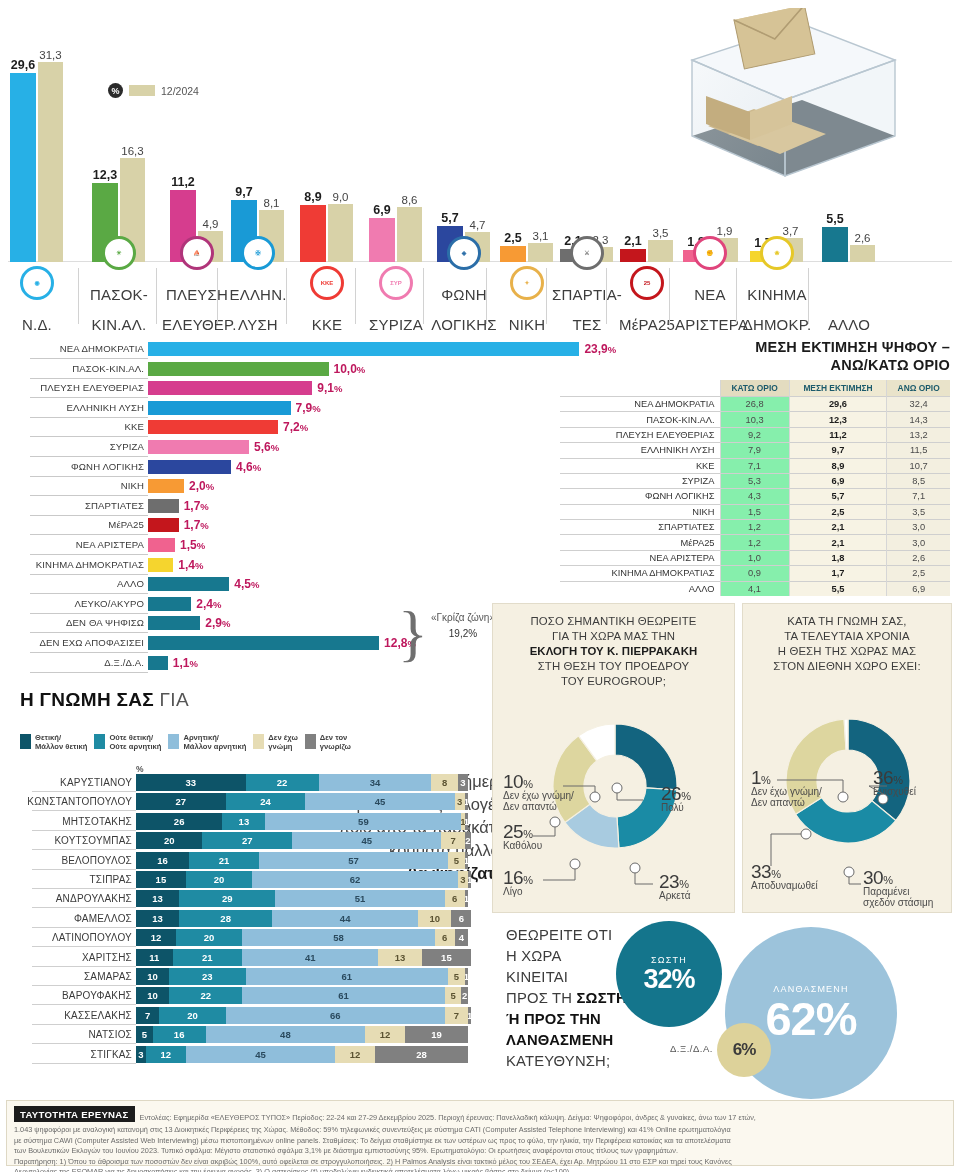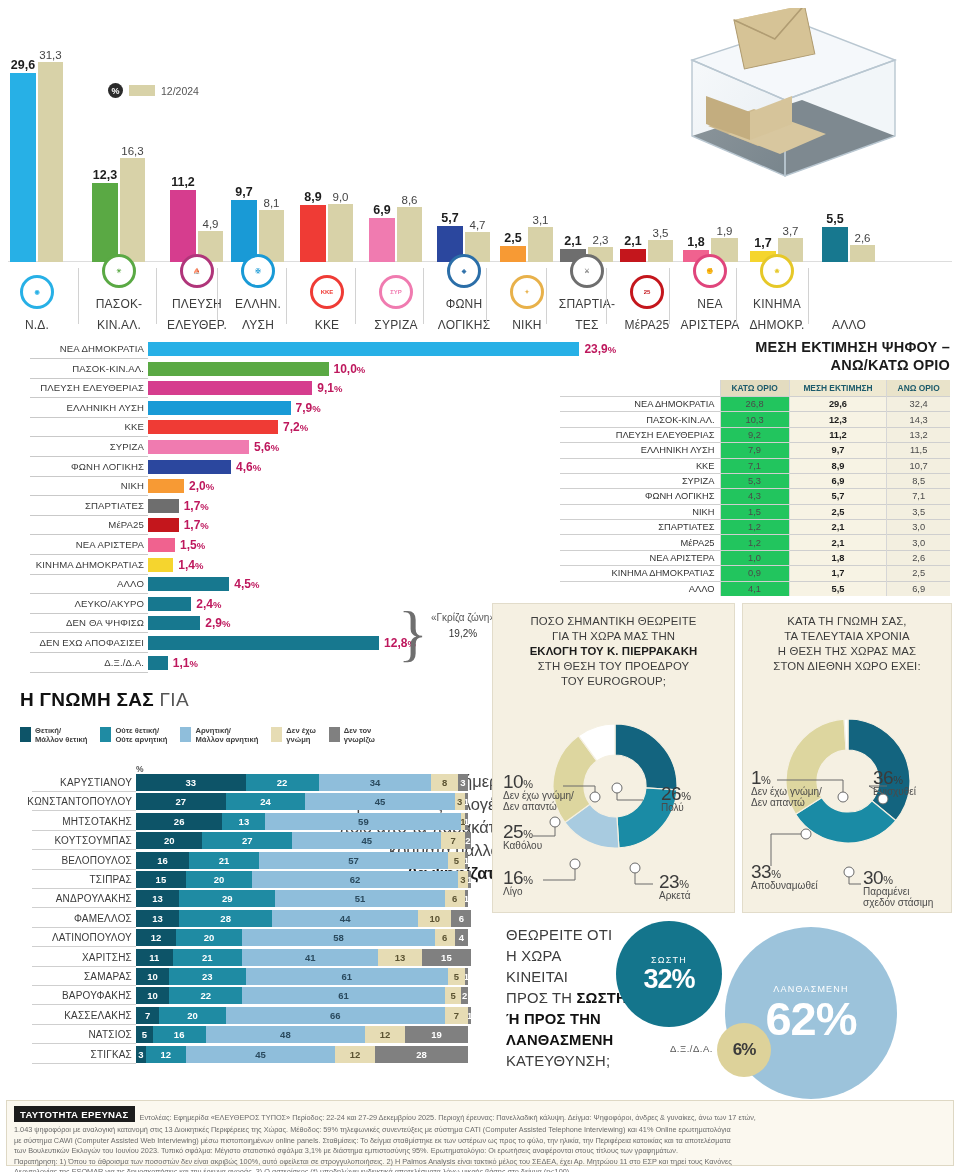--- a/index.html
+++ b/index.html
@@ -31,21 +31,21 @@
   .bar.prev { background:#d8d2a8; width:25px; }
   .barval {
     position:absolute; left:50%; transform:translateX(-50%); bottom:100%;
     font-size:12.5px; font-weight:bold; color:#1d1d1d; white-space:nowrap; margin-bottom:1px;
   }
   .barval.prev { font-weight:normal; font-size:11.5px; color:#444; }
   .grp-foot { position:absolute; bottom:0; text-align:center; }
   .logo-c { width:34px; height:34px; border-radius:50%; border:3px solid #ccc; margin:0 auto;
             display:flex; align-items:center; justify-content:center; font-size:6px; font-weight:bold;
             background:#fff; overflow:hidden; line-height:1;}
-  .grp-name { font-size:12px; color:#3d3d3d; line-height:10px; margin-top:11px; letter-spacing:.2px;}
+  .grp-name { font-size:15px; color:#3d3d3d; line-height:10px; margin-top:20px; letter-spacing:.2px;}
   .vdiv { position:absolute; bottom:6px; width:1px; background:#d2d2d2; height:56px; }
   .baseline { position:absolute; left:8px; right:8px; bottom:68px; height:1px; background:#ddd;}
 
   
   .sec-mid { position:absolute; left:0; top:330px; width:960px; height:350px; background:#fff;}
   .hb-row { position:absolute; left:0; height:18px; }
   .hb-label { position:absolute; right:0; top:2px; font-size:9.6px; color:#3a3a3a; white-space:nowrap; letter-spacing:.1px;}
   .hb-bar { position:absolute; left:0; top:1px; height:14px; }
   .hb-val { position:absolute; top:1px; font-size:12px; font-weight:bold; color:#be185d; white-space:nowrap;}
   .hb-val span { font-size:9.5px; }
@@ -63,42 +63,42 @@
            font-family:"Liberation Serif", serif; line-height:62px;}
 
   .tbl-wrap { position:absolute; left:560px; top:338px; width:390px; }
   .tbl-title { text-align:right; font-size:14.5px; font-weight:bold; color:#1b1b1b; line-height:18px; letter-spacing:.2px;}
   table.est { border-collapse:collapse; width:390px; margin-top:6px; font-size:9.3px;}
   table.est th { font-size:8.4px; font-weight:bold; color:#1b5a6b; padding:3px 4px; text-align:center;
                  border-left:1px solid #d6d6d6; white-space:nowrap;}
   table.est th.lbl { border-left:none; }
   table.est td { padding:2.2px 5px; border-top:1px solid #cfcfcf; text-align:center; color:#4a4a4a;}
   table.est td.lbl { text-align:right; border-top:1px solid #cfcfcf; color:#333; font-size:9.3px; white-space:nowrap;}
-  table.est td.c1 { background:#22c55e; border-left:1px solid #d6d6d6;}
+  table.est td.c1 { background:#86efac; border-left:1px solid #d6d6d6;}
   table.est td.c2 { background:#f7f3e4; font-weight:bold; color:#1d1d1d; border-left:1px solid #d6d6d6;}
   table.est td.c3 { background:#f3efe0; border-left:1px solid #d6d6d6;}
   table.est th.c1 { background:#e3dcc0;}
   table.est th.c2 { background:#efe9d2;}
   table.est th.c3 { background:#e9e3ca;}
 
   
   .donut-card { position:absolute; background:#f5f0e2; border:1px solid #e2dcca; }
   .dc1 { left:492px; top:603px; width:243px; height:310px; }
   .dc2 { left:742px; top:603px; width:210px; height:310px; }
   .dc-title { text-align:center; font-size:11.4px; line-height:15px; color:#3c3c3c; padding:10px 8px 0; letter-spacing:.1px;}
   .dc-title b { color:#1b1b1b; }
   .dlabel { position:absolute; font-size:10px; color:#4a4a4a; line-height:11px;}
   .dlabel .num { font-size:19px; color:#3b3b3b; letter-spacing:-.5px;}
   .dlabel .num span { font-size:11px; }
 
   
   .sec-people { position:absolute; left:0; top:680px; width:490px; height:420px;margin-left:6px; }
   .sp-title { position:absolute; left:14px; top:8px; font-size:19px; color:#555; line-height:24px; letter-spacing:.3px;}
   .sp-title b { color:#111; }
-  .sp-legend { position:absolute; left:14px; top:47px; display:flex; gap:13px; }
+  .sp-legend { position:absolute; left:14px; top:54px; display:flex; gap:7px; }
   .spl { display:flex; gap:4px; align-items:flex-start; }
   .spl .sw { width:11px; height:15px; flex:none; }
   .spl .tx { font-size:7.6px; color:#3f3f3f; line-height:8.6px; font-weight:bold; white-space:nowrap;}
   .pct-mark { position:absolute; left:130px; top:84px; font-size:8.5px; color:#555; font-weight:bold;}
   .prow { position:absolute; left:0; height:18px; }
   .pname { position:absolute; right:0; top:3px; font-size:10px; color:#3a3a3a; white-space:nowrap; letter-spacing:.2px;}
   .prule { position:absolute; height:1px; background:#cfcfcf;}
   .pstack { position:absolute; top:0; height:17px; display:flex; }
   .pseg { height:17px; display:flex; align-items:center; justify-content:center; font-size:9.5px; font-weight:bold; overflow:hidden;}
 
@@ -258,21 +258,21 @@
         <div class="grp-foot" style="left: 429px; width: 70px;">
           <div class="logo-c" style="border-color:#2b6ea8;color:#2b6ea8;">◈</div>
           <div class="grp-name">ΦΩΝΗ</div>
           <div class="grp-name">ΛΟΓΙΚΗΣ</div>
         </div>
         <div class="vdiv" style="left: 423px;"></div>
         <div class="grp" style="left: 500px;">
           <div class="bar" style="height:16px;background:#f79a34;">
             <div class="barval">2,5</div>
           </div>
-          <div class="bar prev" style="height:35px;">
+          <div class="bar prev" style="height:19px;">
             <div class="barval prev">3,1</div>
           </div>
         </div>
         <div class="grp-foot" style="left: 492px; width: 70px;">
           <div class="logo-c" style="border-color:#e8b14a;color:#e8b14a;">✦</div>
           <div class="grp-name">ΝΙΚΗ</div>
         </div>
         <div class="vdiv" style="left: 486px;"></div>
         <div class="grp" style="left: 560px;">
           <div class="bar" style="height:13.440000000000001px;background:#6e6e6e;">

